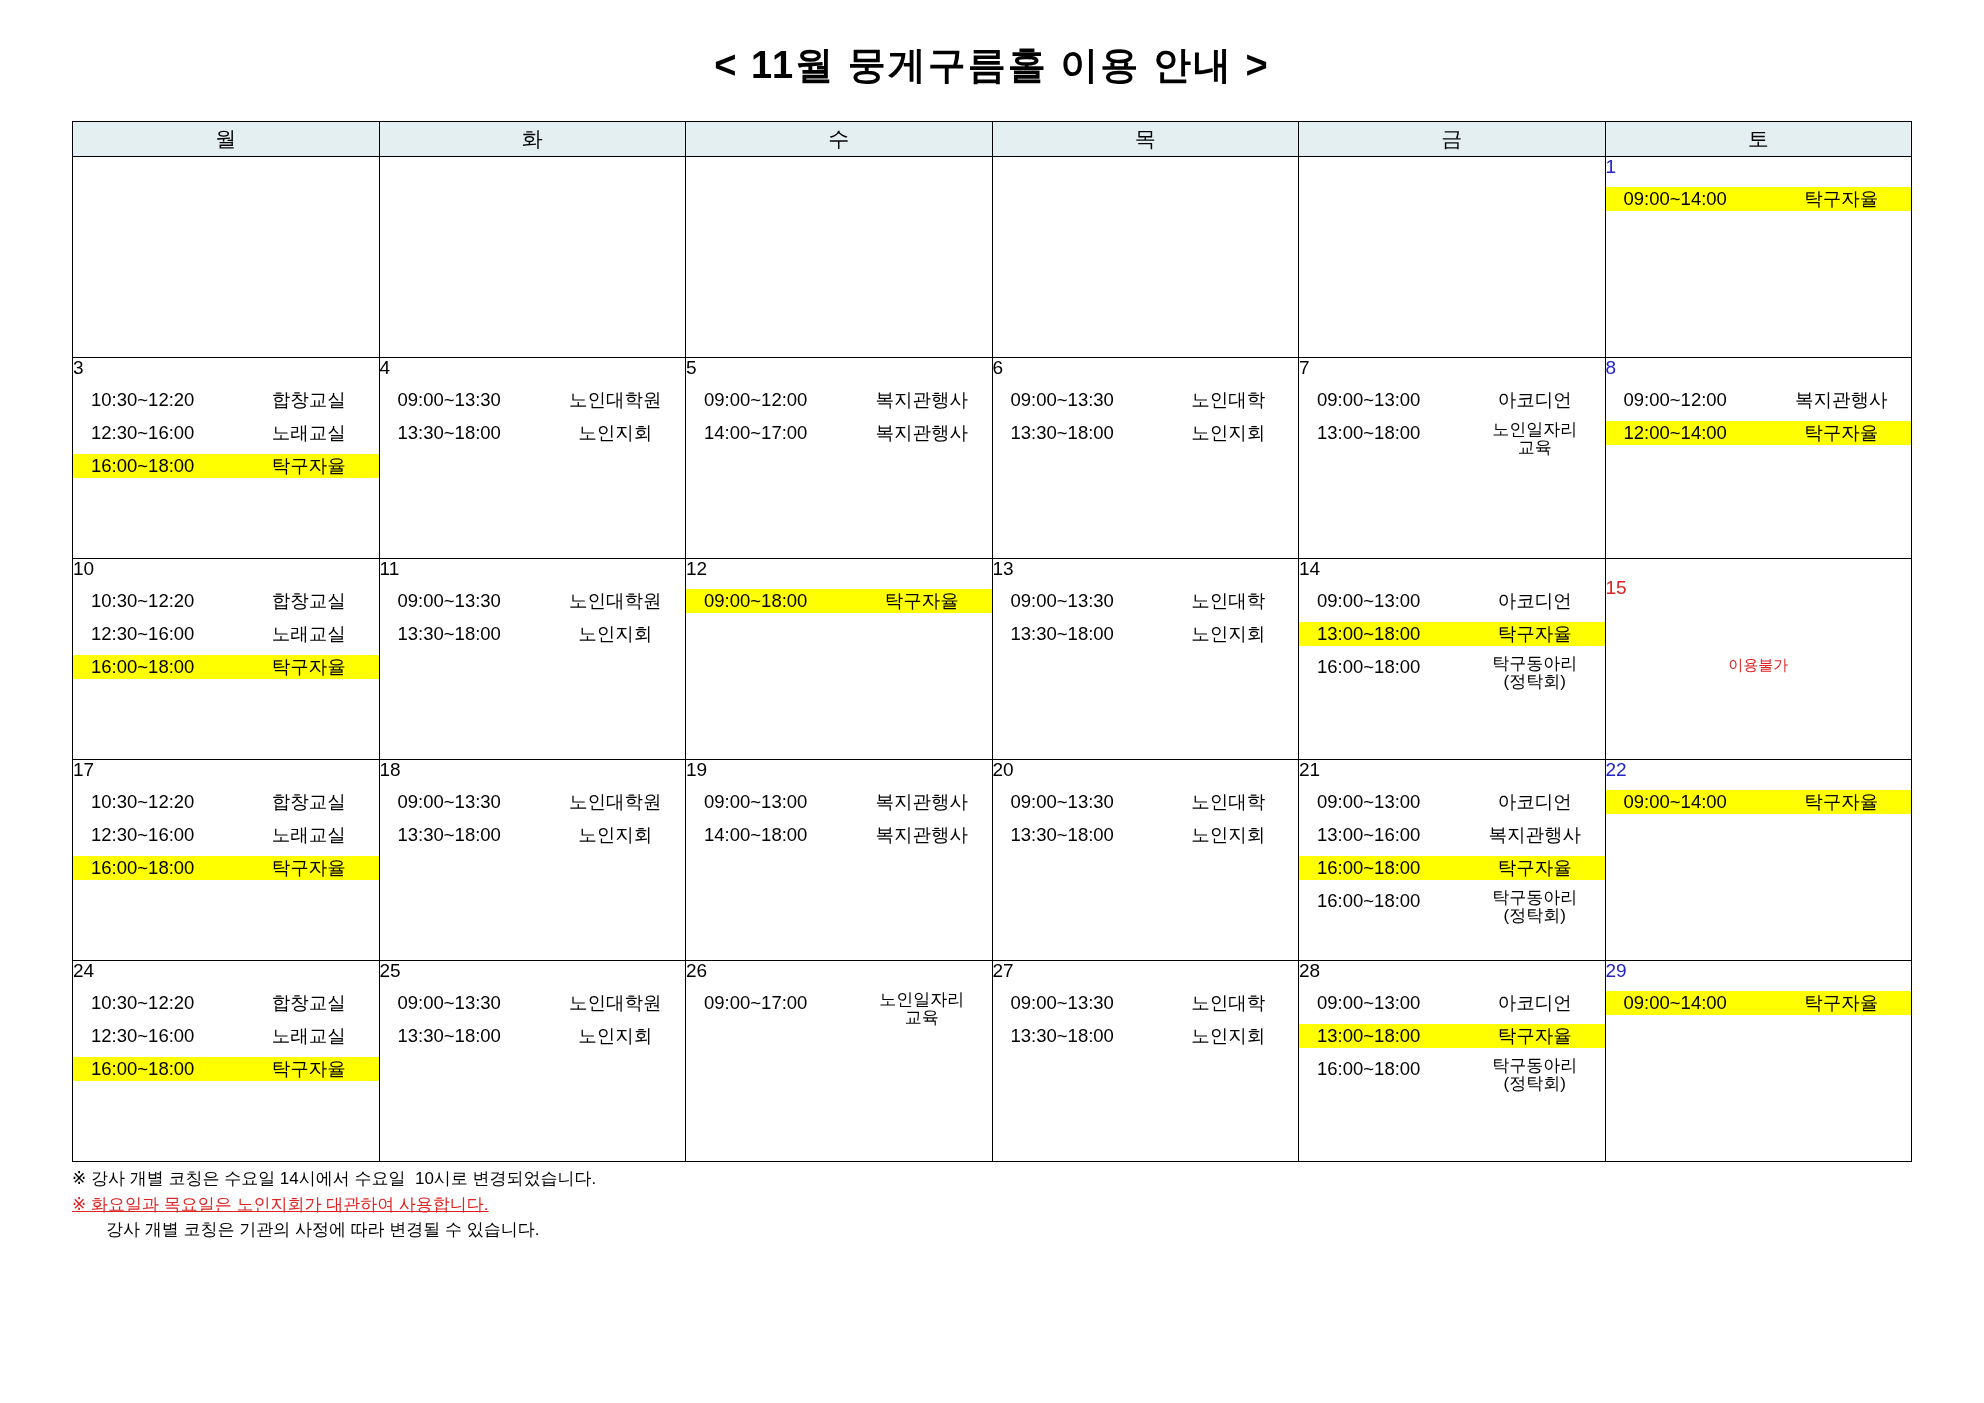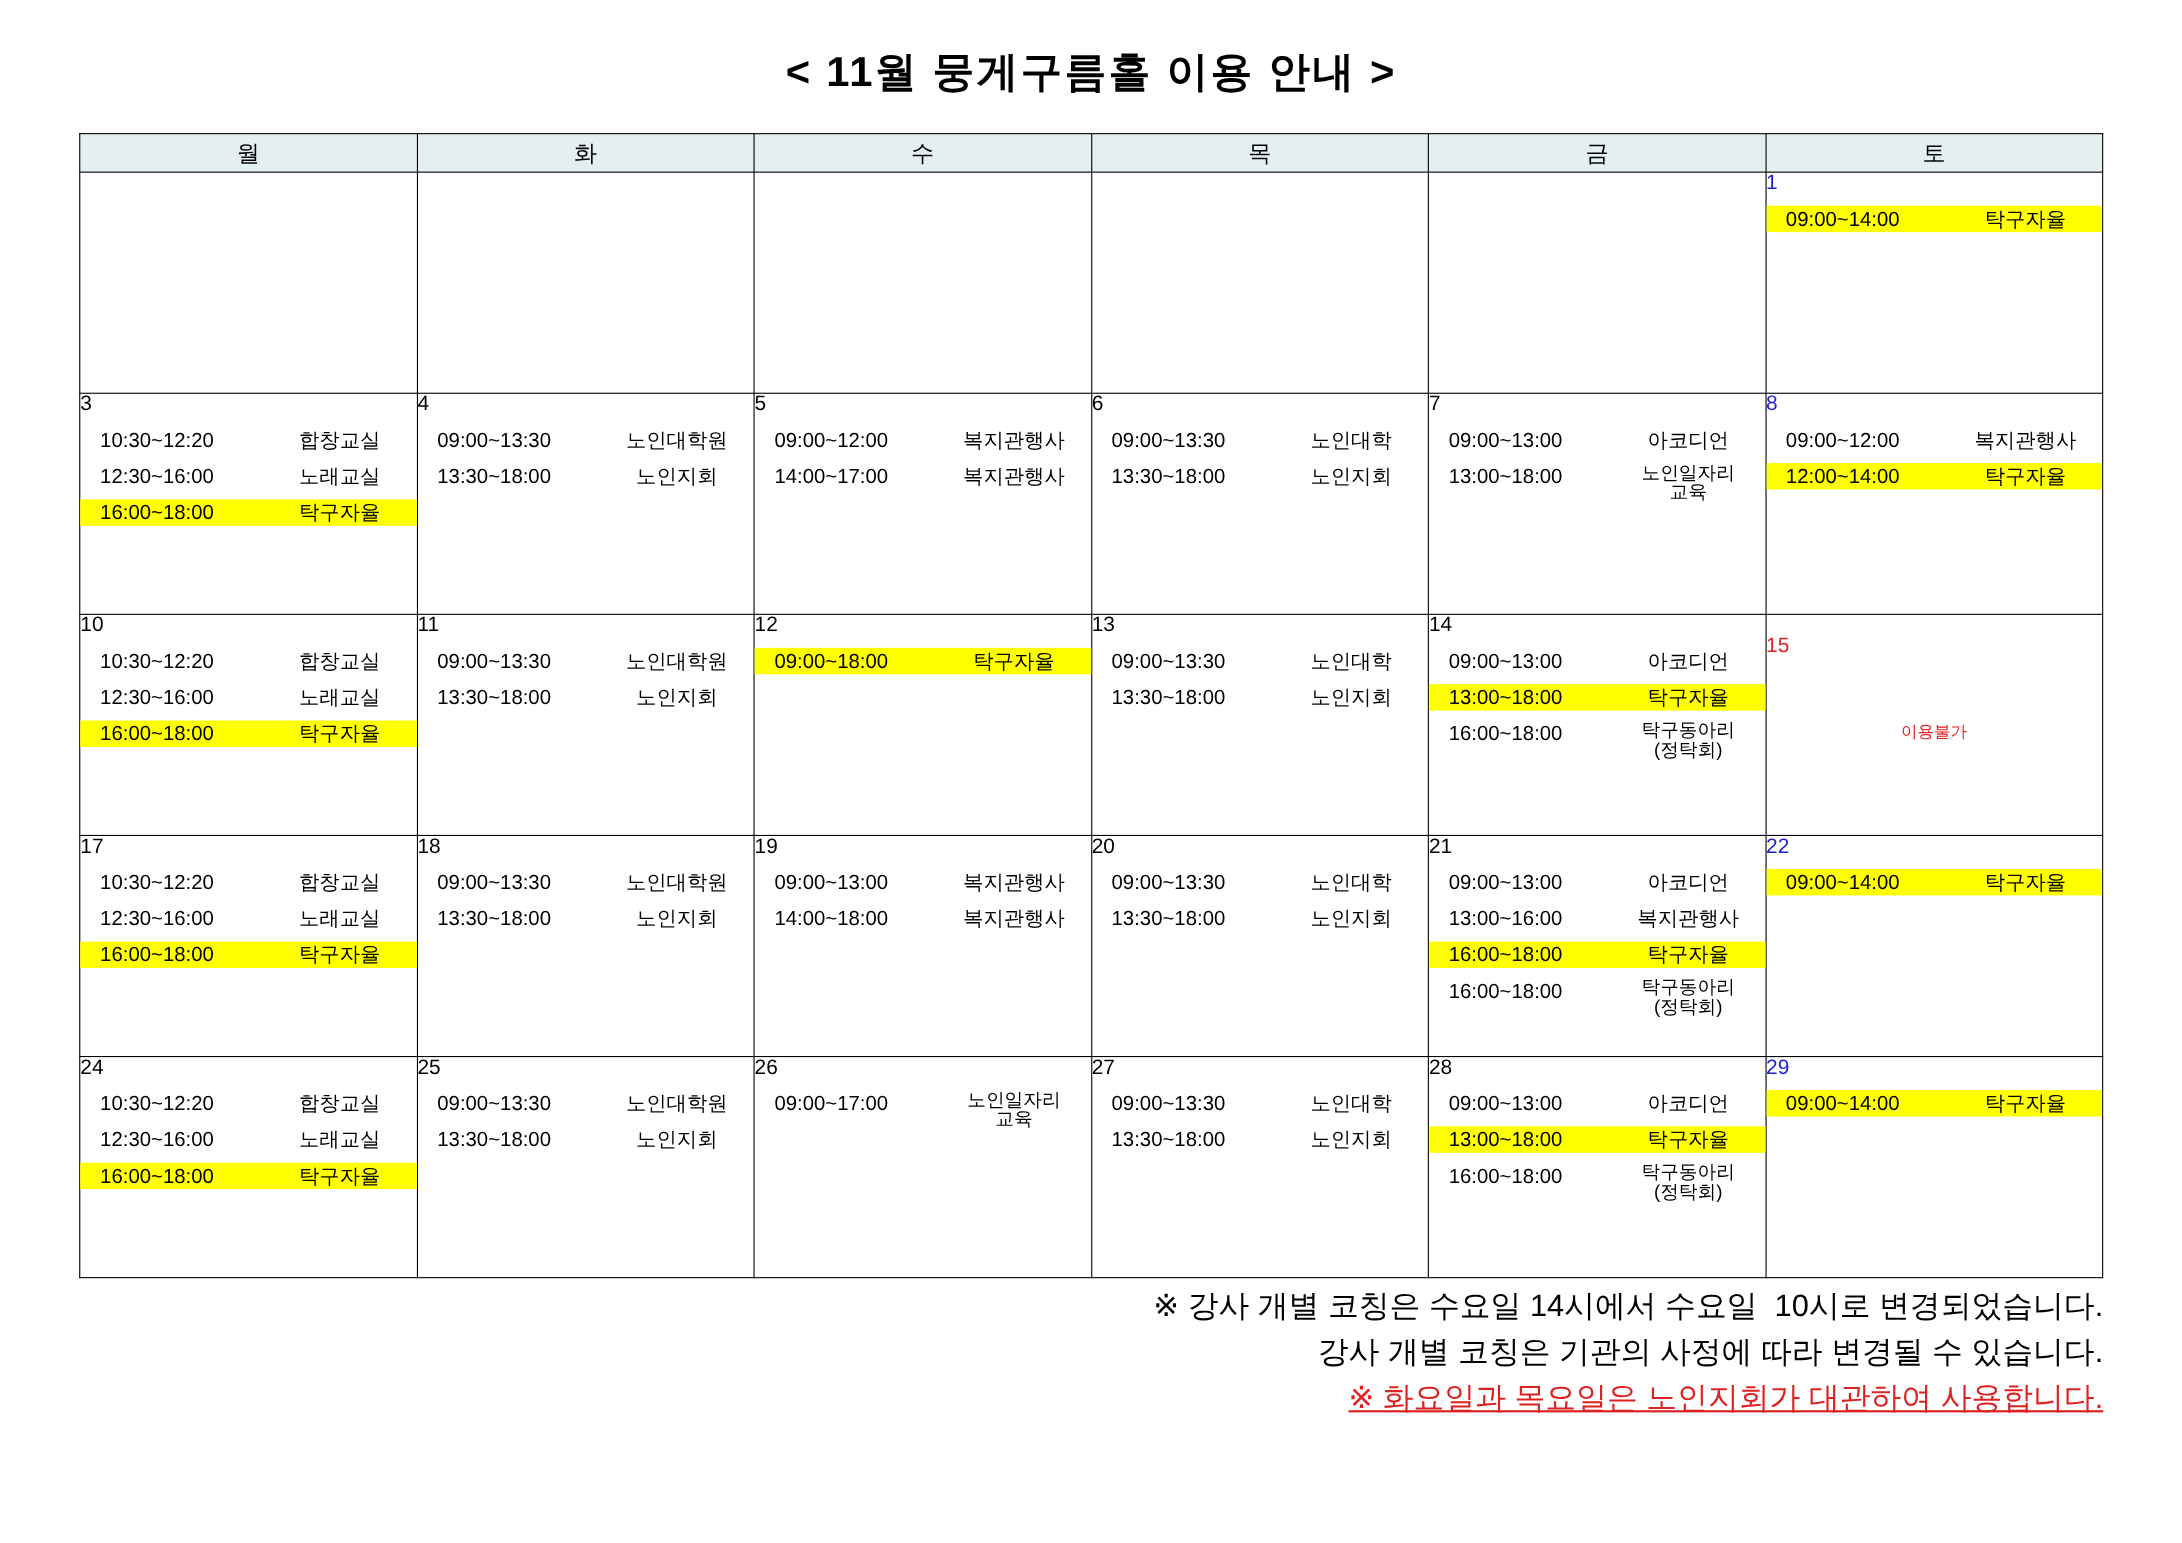--- a/index.html
+++ b/index.html
@@ -107,24 +107,23 @@
     padding: 16px 6px 0 0;
     width: 1840px;
     margin: 0 auto;
   }
   .notes {
     width: 1840px;
     margin: 0 auto;
     padding-top: 4px;
   }
   .note {
-    font-size: 28px;
+    font-size: 17px;
     line-height: 1.5;
     white-space: pre;
-    text-align: right;
   }
   .note.indent { padding-left: 34px; }
   .note.warn {
     color: #dd2222;
     text-decoration: underline;
   }
 </style>
 </head>
 <body>
 
@@ -453,17 +452,17 @@
               <span class="name">탁구자율</span>
             </div>
           </td>
         </tr>
       </tbody>
   </table>
 
 
   <div class="notes" id="notes-block">
       <div class="note">※ 강사 개별 코칭은 수요일 14시에서 수요일  10시로 변경되었습니다.</div>
+      <div class="note warn">※ 화요일과 목요일은 노인지회가 대관하여 사용합니다.</div>
       <div class="note indent">강사 개별 코칭은 기관의 사정에 따라 변경될 수 있습니다.</div>
-      <div class="note warn">※ 화요일과 목요일은 노인지회가 대관하여 사용합니다.</div>
     </div>
 
 </div>
 
 </body></html>

